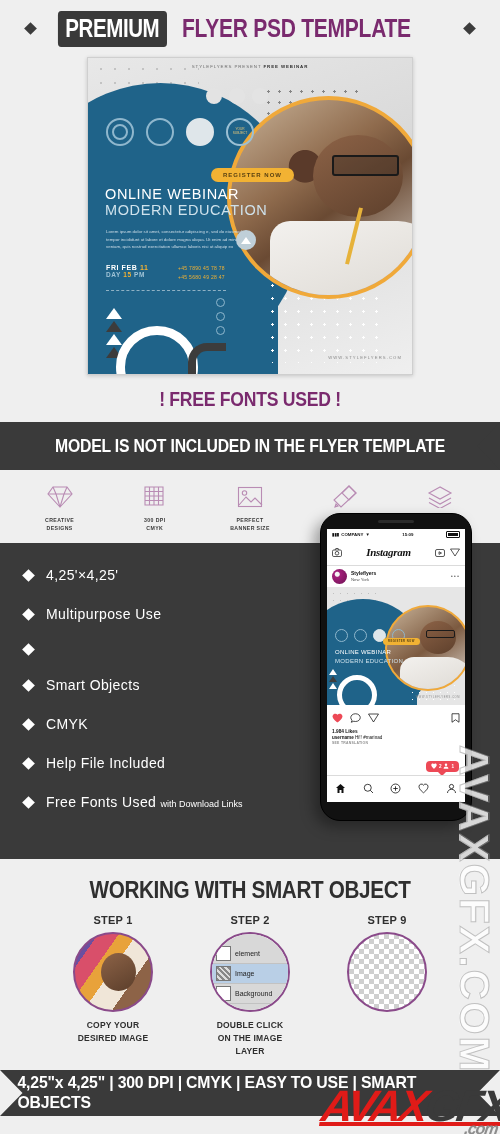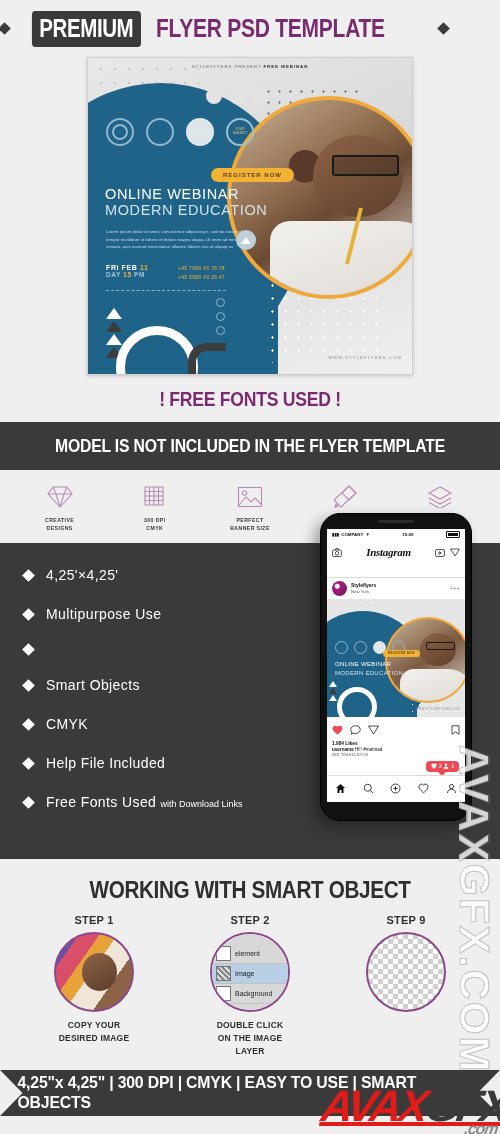--- a/index.html
+++ b/index.html
@@ -26,21 +26,21 @@
   }
   .wm-right{
     left:498px;top:745px;
     font-size:42px;
     transform:rotate(90deg);
     transform-origin:left top;
   }
 
   
   .header{
-    height:57px;display:flex;align-items:center;justify-content:flex-start;gap:11px;
+    height:57px;display:flex;align-items:center;justify-content:center;gap:11px;
     background:#efefef;
   }
   .dia{width:9px;height:9px;background:#3c3c3c;transform:rotate(45deg);}
   .premium-box{
     background:#3a3a3a;color:#fff;font-size:25px;font-weight:bold;
     padding:3px 9px 4px 9px;border-radius:4px;letter-spacing:-0.5px;
     font-family:"Liberation Sans", sans-serif;
     transform:scaleX(.82);transform-origin:center;
   }
   .title-purple{
@@ -190,21 +190,21 @@
     box-shadow:-6px 6px 14px rgba(0,0,0,.35);padding:15px 6px 18px;box-sizing:border-box;
     z-index:5;
   }
   .phone .notch{position:absolute;left:50%;top:6px;transform:translateX(-50%);width:36px;height:3px;background:#2b2b2b;border-radius:2px;}
   .phone .screen{width:100%;height:100%;background:#fff;overflow:hidden;position:relative;}
   .st-bar{display:flex;align-items:center;justify-content:space-between;padding:2px 5px;font-size:4.4px;font-weight:bold;color:#111;}
   .st-bar .bat{width:12px;height:5px;border:.7px solid #111;border-radius:1px;position:relative;}
   .st-bar .bat::after{content:"";position:absolute;inset:1px;background:#111;}
   .ig-head{
     display:flex;align-items:center;justify-content:space-between;
-    padding:3px 5px 16px;border-bottom:.6px solid #dbdbdb;
+    padding:3px 5px 4px;border-bottom:.6px solid #dbdbdb;
   }
   .ig-logo{font-family:"Liberation Serif", serif;font-style:italic;font-size:11px;font-weight:bold;color:#111;letter-spacing:-.3px;}
   .ig-user{display:flex;align-items:center;gap:4px;padding:3px 5px;}
   .ig-av{width:15px;height:15px;border-radius:50%;background:radial-gradient(circle at 35% 35%,#f5f5f5 2px,#a21f7a 3px,#6d1252 100%);}
   .ig-un{font-size:5px;font-weight:bold;color:#111;line-height:1.35;}
   .ig-un span{display:block;font-weight:normal;font-size:4.3px;color:#555;}
   .ig-dots{margin-left:auto;font-size:6px;color:#777;letter-spacing:1px;}
   .ig-post{height:118px;position:relative;overflow:hidden;background:#e6e6e6;}
   .igp-blue{position:absolute;left:-28px;top:12px;width:128px;height:128px;border-radius:50%;background:#1f6389;}
   .igp-blue2{position:absolute;left:-20px;top:72px;width:110px;height:60px;background:#1f6389;}
@@ -235,21 +235,21 @@
   .ig-tabs{position:absolute;left:0;right:0;bottom:0;display:flex;justify-content:space-around;align-items:center;padding:4px 0;border-top:.6px solid #dbdbdb;background:#fff;}
   .ig-badge{
     position:absolute;right:6px;bottom:30px;background:#ed4956;color:#fff;border-radius:4px;
     display:flex;align-items:center;gap:2px;padding:2.5px 5px;font-size:4.6px;font-weight:bold;
   }
   .ig-badge::after{content:"";position:absolute;left:12px;bottom:-4px;width:0;height:0;border-left:4px solid transparent;border-right:4px solid transparent;border-top:4px solid #ed4956;}
 
   
   .so{background:#efefef;padding:18px 0 10px;text-align:center;position:relative;}
   .so-title{font-size:23px;font-weight:bold;color:#2f2f2f;letter-spacing:-0.4px;transform:scaleX(.9);}
-  .so-steps{display:flex;justify-content:center;gap:36px;margin-top:10px;}
+  .so-steps{display:flex;justify-content:center;gap:17px;margin-top:10px;}
   .so-step{width:120px;}
   .so-lb{font-size:11px;font-weight:bold;color:#2f2f2f;letter-spacing:.2px;}
   .so-circ{
     width:76px;height:76px;border-radius:50%;margin:6px auto 0;
     border:2.5px solid #8a4a8a;overflow:hidden;position:relative;background:#fff;
   }
   .c1{background:linear-gradient(125deg,#6b4fa0 0 18%,#d94f6a 18% 34%,#e8a23a 34% 48%,#f0e6d8 48% 70%,#8d6347 70% 100%);}
   .c1::after{content:"";position:absolute;left:34%;top:26%;width:46%;height:50%;border-radius:50%;background:linear-gradient(150deg,#8d6347,#5b3e2b);}
   .c3{
     background-image:

